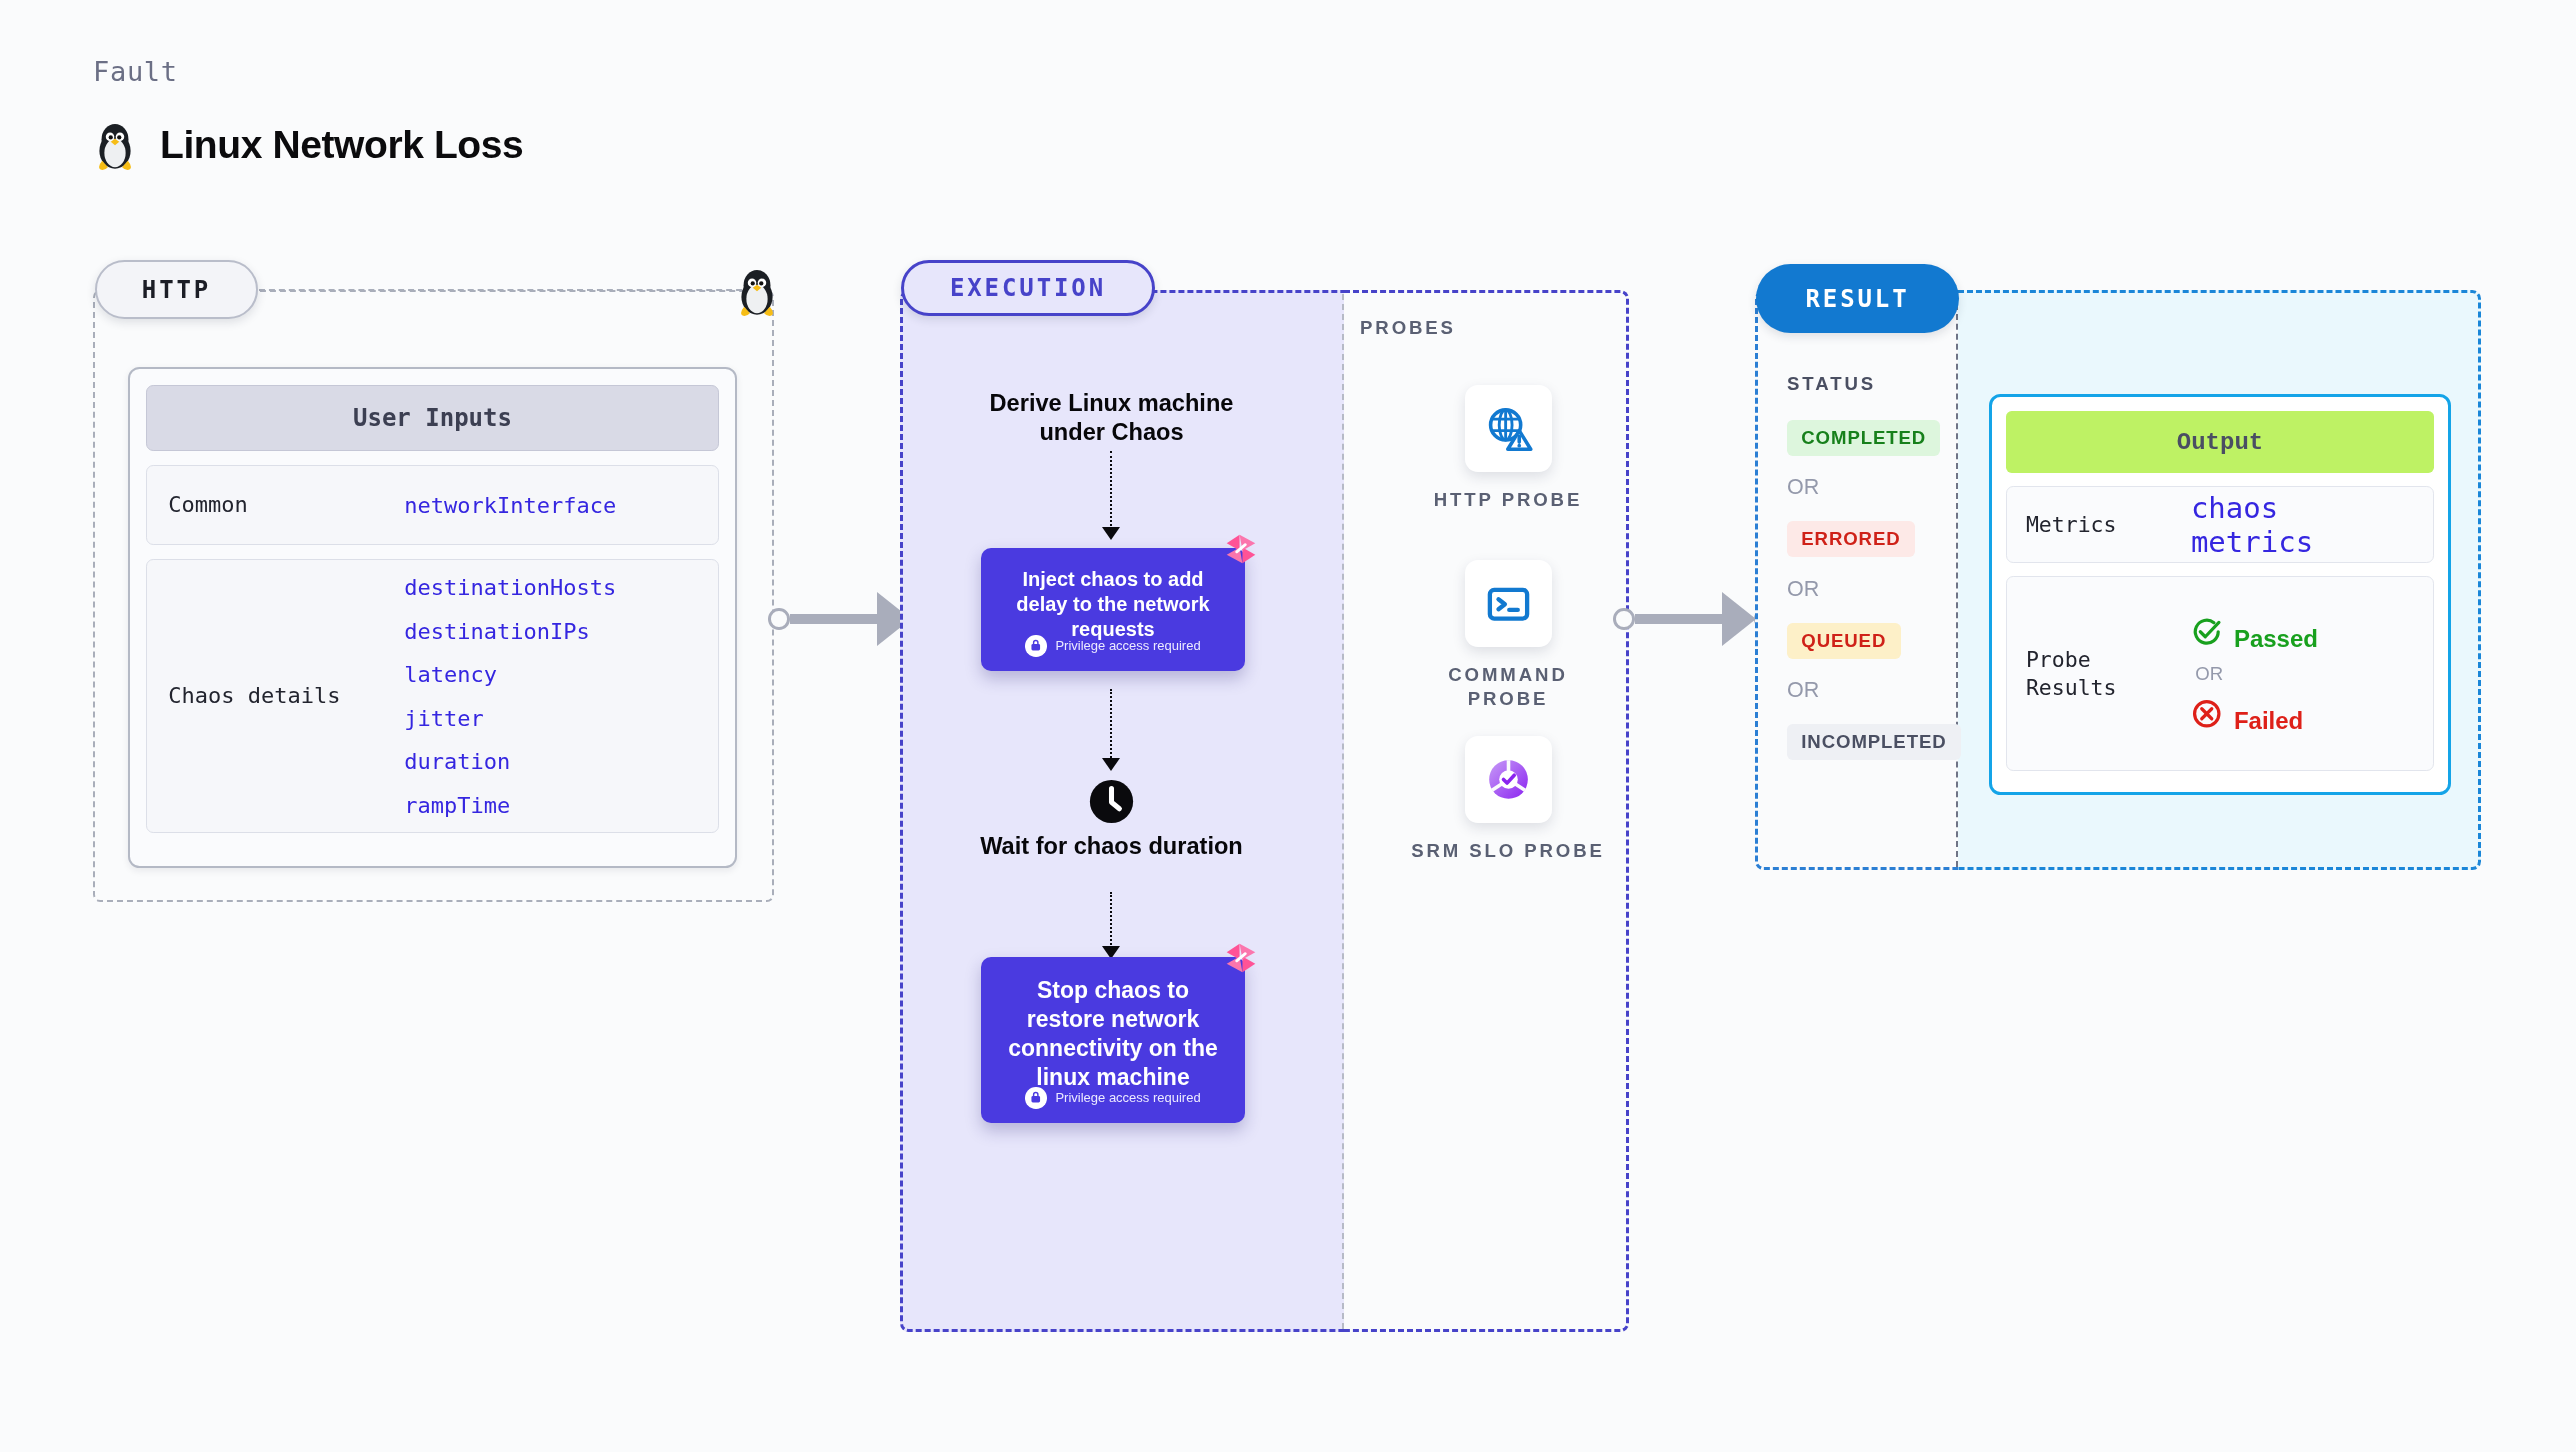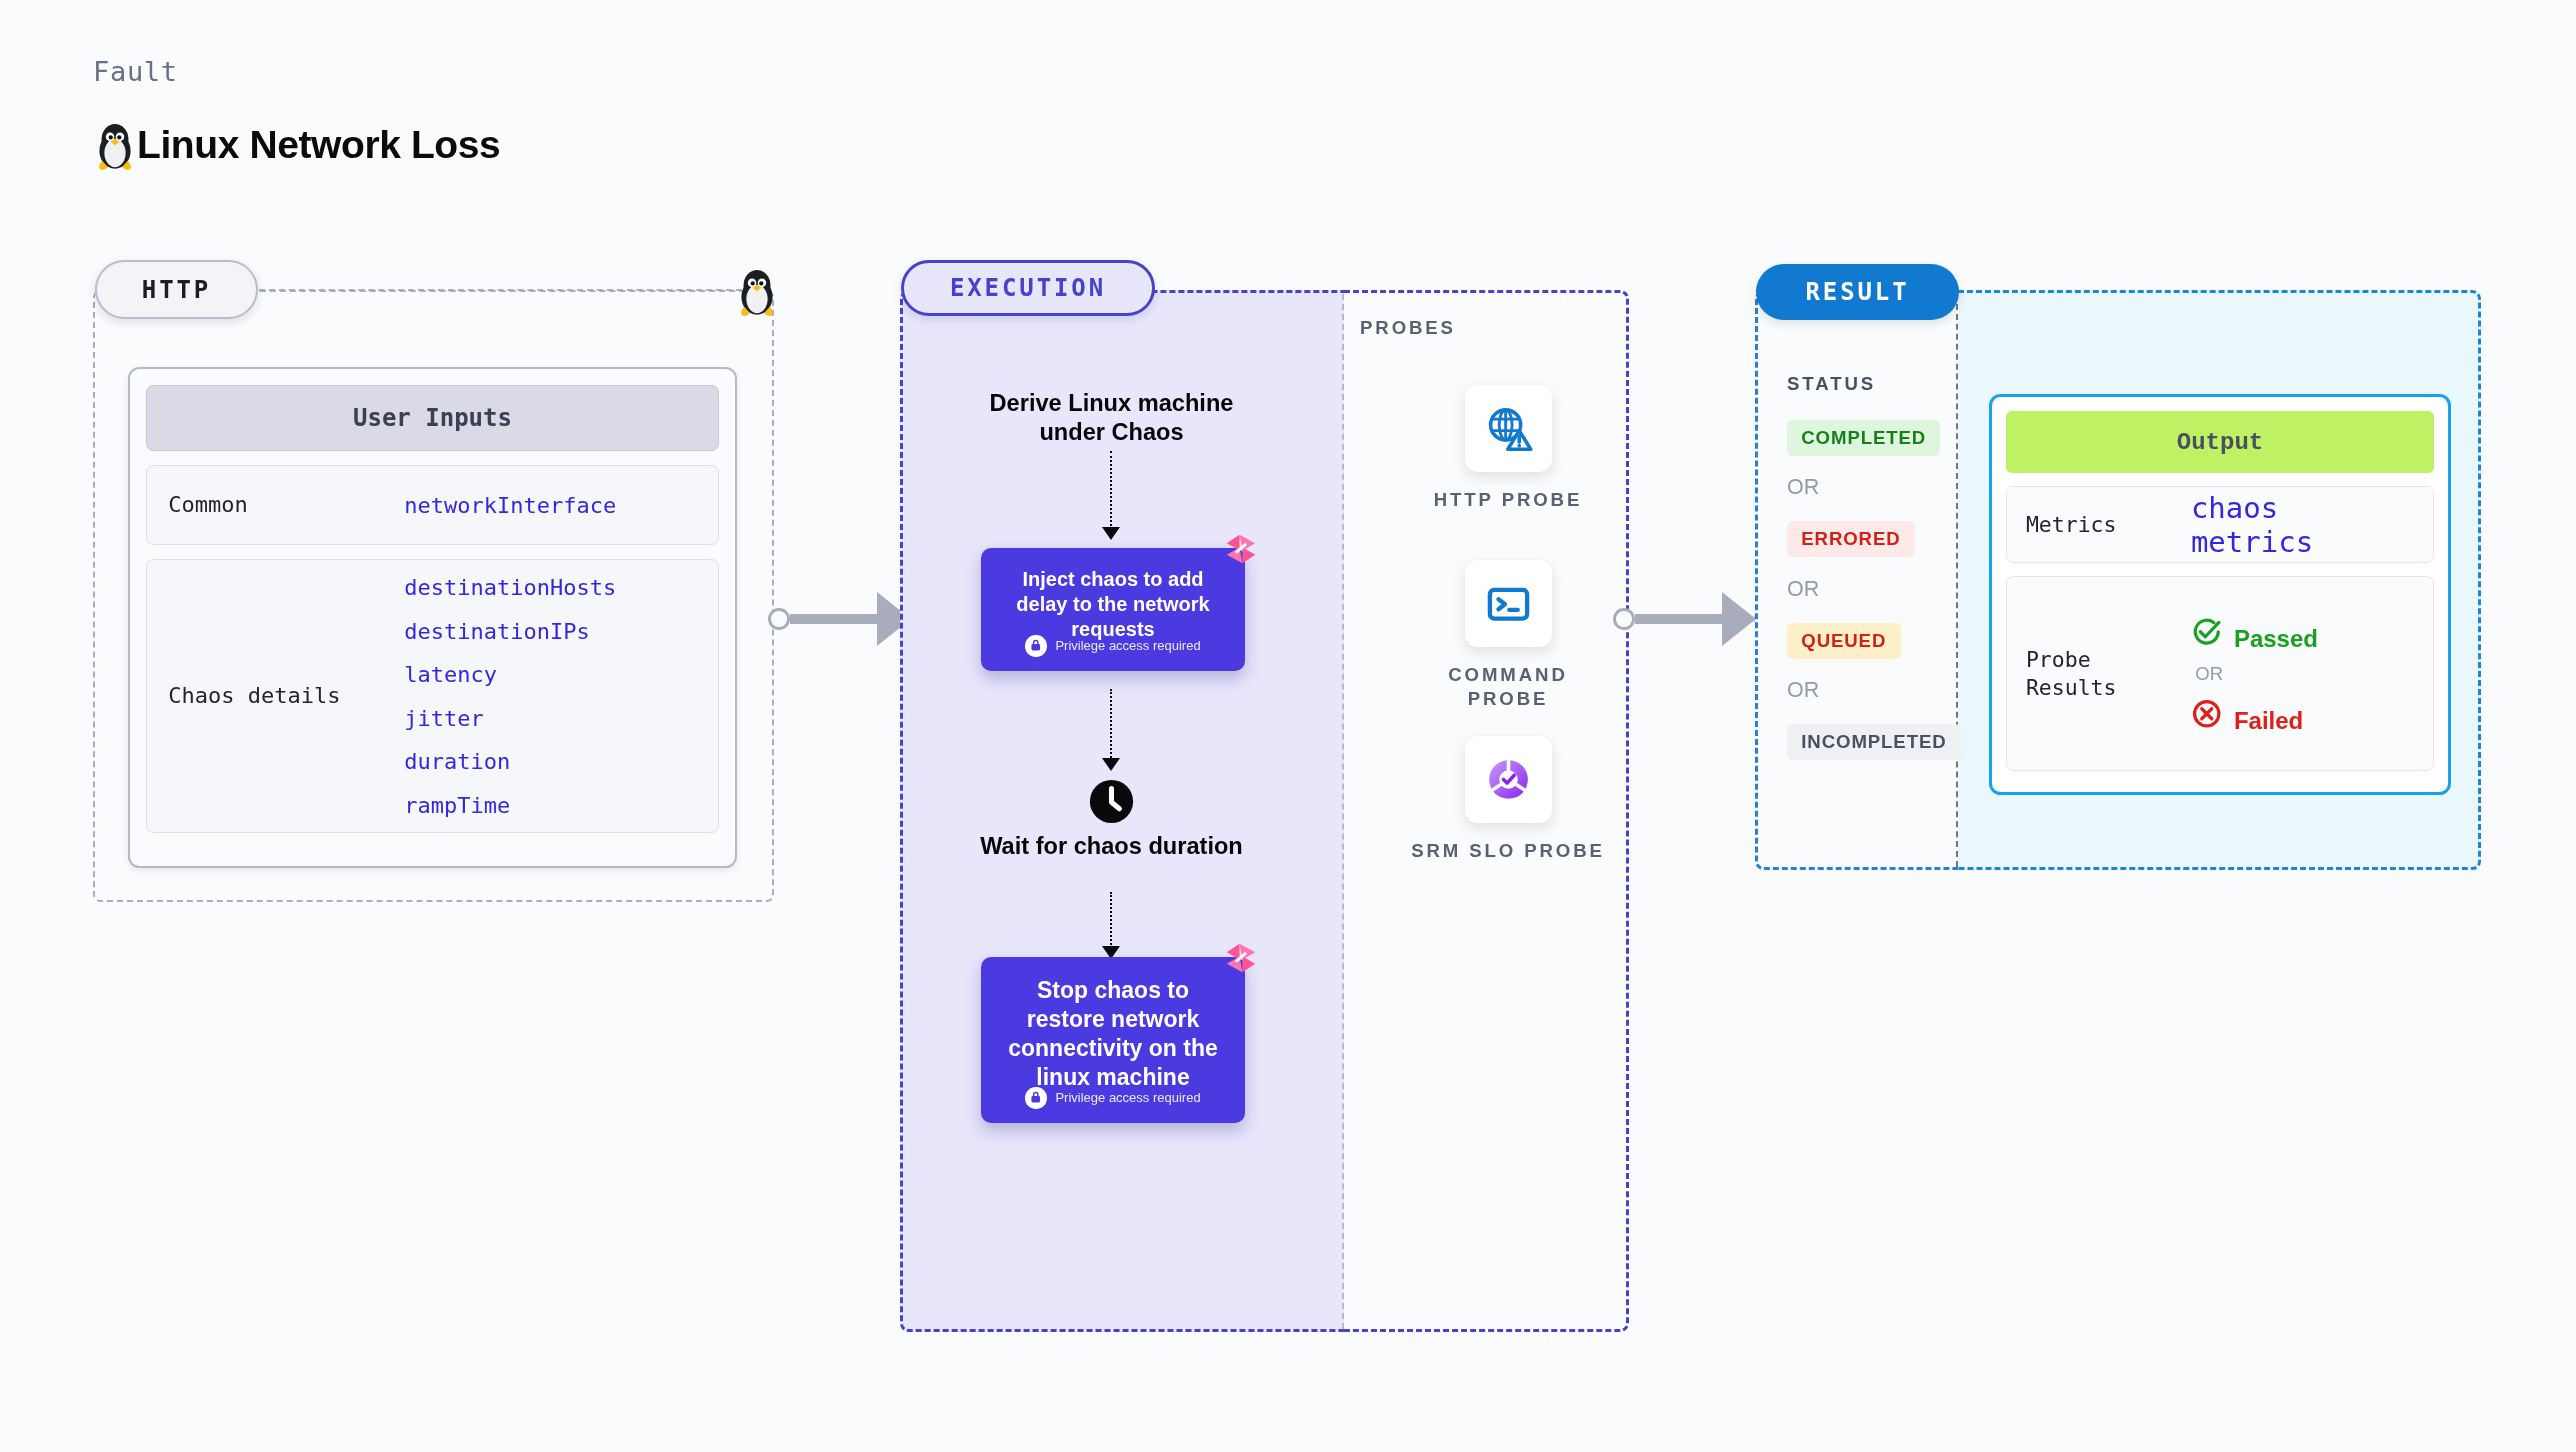--- a/index.html
+++ b/index.html
@@ -12,21 +12,21 @@
   .stage { position: relative; width: 2576px; height: 1452px; }
 
   
   .hdr-fault {
     position: absolute; left: 93px; top: 56px;
     font-family: "DejaVu Sans Mono", monospace;
     font-size: 27px; color: #6b6f85; letter-spacing: 0.7px;
   }
   .hdr-title-row {
     position: absolute; left: 93px; top: 118px;
-    display: flex; align-items: center; 
+    display: flex; align-items: center; gap: 23px;
   }
   .hdr-title {
     font-size: 39px; font-weight: 700; color: #0b0b0d;
     letter-spacing: -0.4px;
   }
 
   
   .penguin { display: block; }
 
   
@@ -85,21 +85,21 @@
     left: 95px; top: 260px; width: 163px; height: 59px;
     font-size: 24px; color: #1b1d26;
     background: #f3f4f8; border: 2.9px solid #b9bdca;
   }
   .badge-exec {
     left: 901px; top: 260px; width: 254px; height: 56px;
     font-size: 24px; color: #4743c9;
     background: #e7e6fb; border: 3.6px solid #4743c9;
   }
   .badge-result {
-    left: 1756px; top: 264px; width: 203px; height: 56px;
+    left: 1756px; top: 264px; width: 203px; height: 69px;
     font-size: 24px; color: #ffffff;
     background: #1279d0; border: none; text-align: right;
   }
 
   
   .tune-dash-line {
     position: absolute; left: 259px; top: 289px;
     width: 493px; height: 0;
     border-top: 2.9px dashed #a9aeba;
   }

